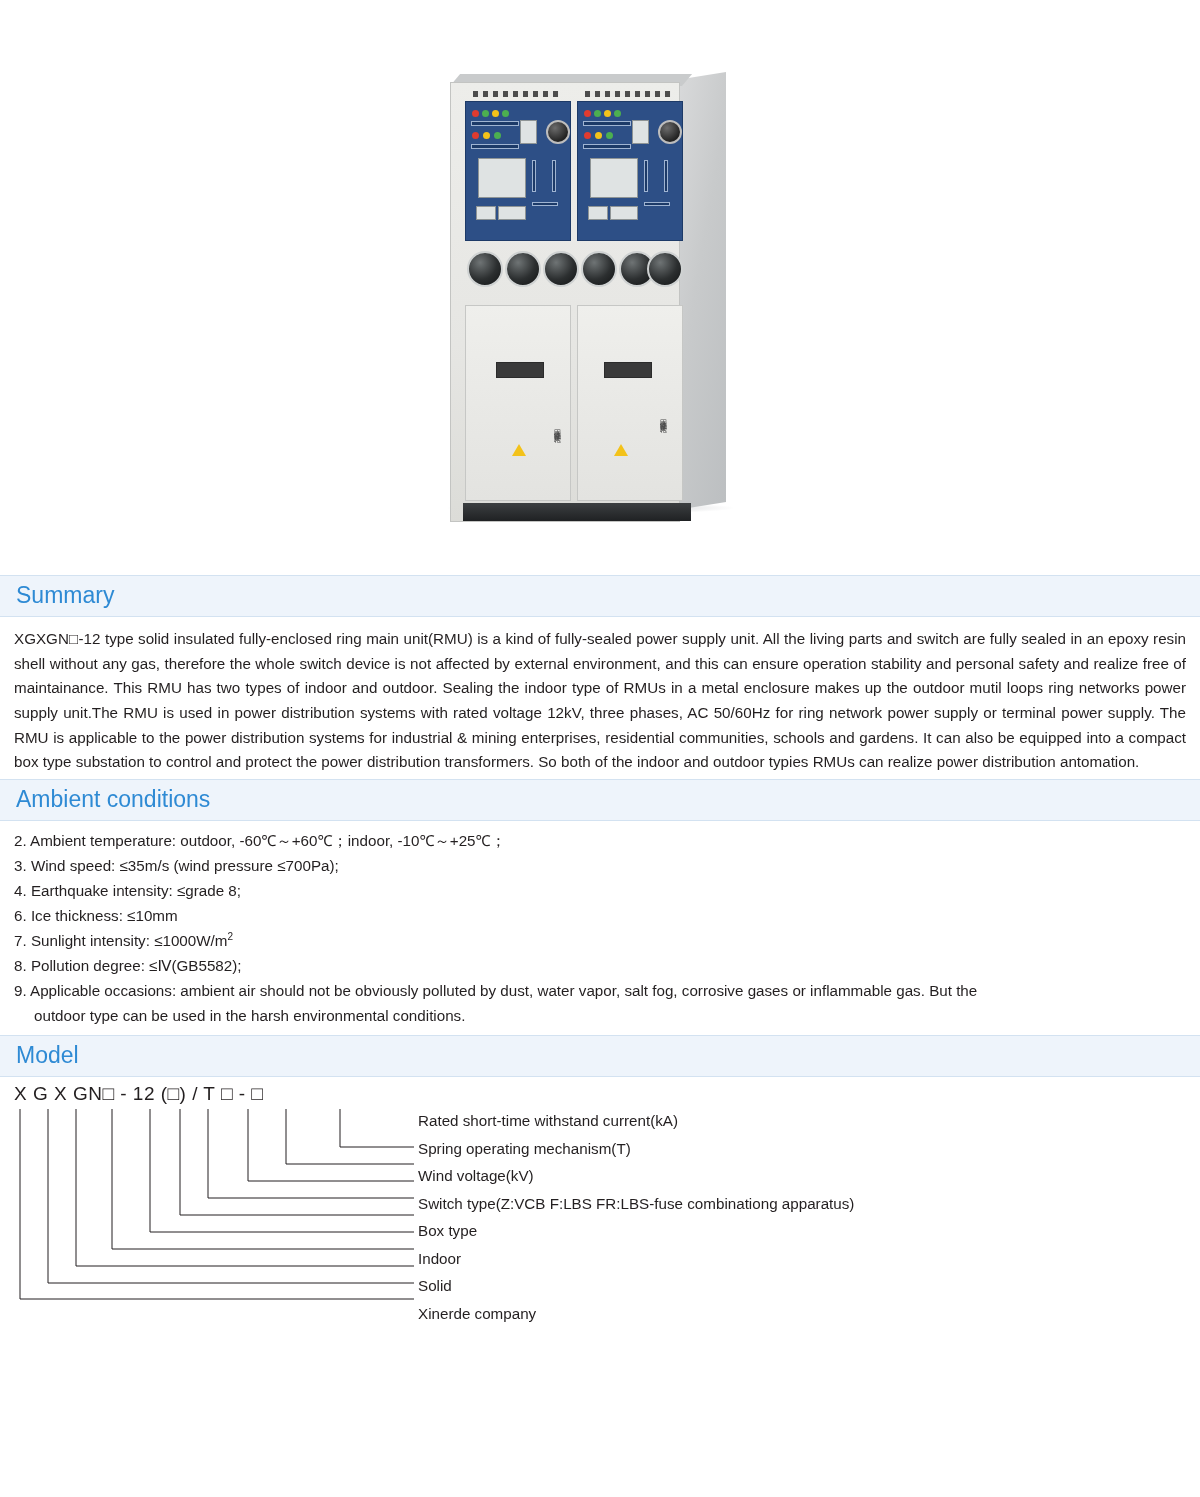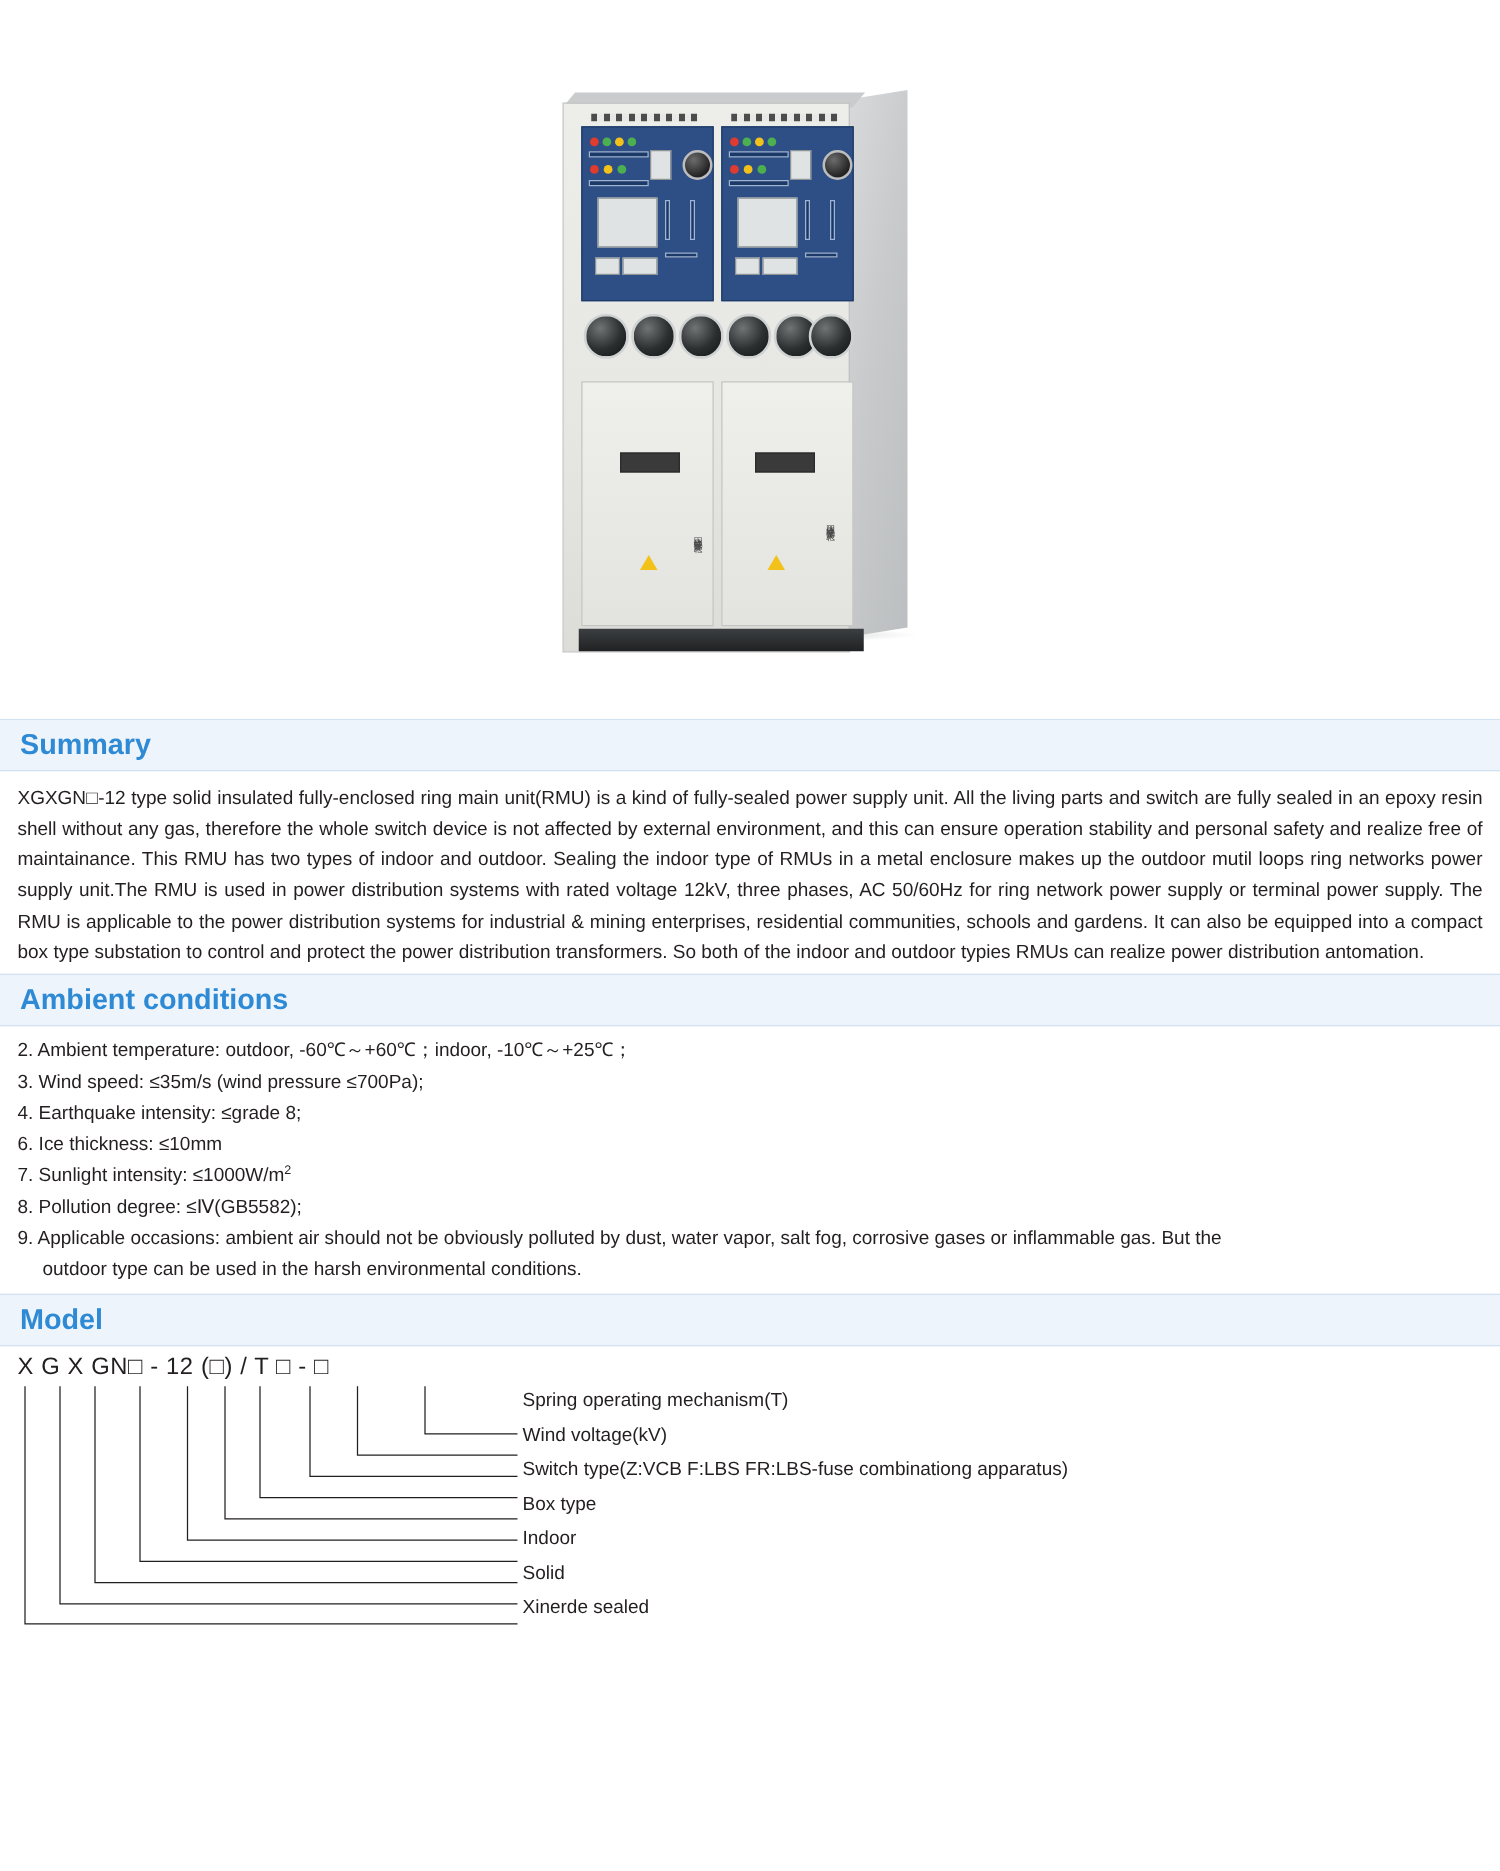--- a/index.html
+++ b/index.html
@@ -163,21 +163,21 @@
 
   
   .sec-head {
     background: #eef4fb;
     border-top: 1px solid #d3e2f1;
     border-bottom: 1px solid #d3e2f1;
     color: #2e8ad4;
     font-size: 23px;
     padding: 6px 0 7px 16px;
     margin: 0;
-    font-weight: bold;
+    font-weight: normal;
   }
   .body-block {
     padding: 10px 14px 4px 14px;
     font-size: 15.2px;
     line-height: 1.62;
     text-align: justify;
   }
   .list-block {
     padding: 8px 14px 6px 14px;
     font-size: 15.2px;
@@ -332,23 +332,24 @@
         <path d="M150,2 L150,125 L414,125"></path>
         <path d="M180,2 L180,108 L414,108"></path>
         <path d="M208,2 L208,91 L414,91"></path>
         <path d="M248,2 L248,74 L414,74"></path>
         <path d="M286,2 L286,57 L414,57"></path>
         <path d="M340,2 L340,40 L414,40"></path>
       </g>
     </svg>
 
     <div class="leader-labels">
+      <div>Rated short-time withstand current(kA)</div>
       <div>Spring operating mechanism(T)</div>
       <div>Wind voltage(kV)</div>
       <div>Switch type(Z:VCB  F:LBS  FR:LBS-fuse combinationg apparatus)</div>
       <div>Box type</div>
       <div>Indoor</div>
       <div>Solid</div>
-      <div>Xinerde sealed</div>
+      <div>Xinerde company</div>
     </div>
   </div>
 
 </div>
 
 </body></html>

